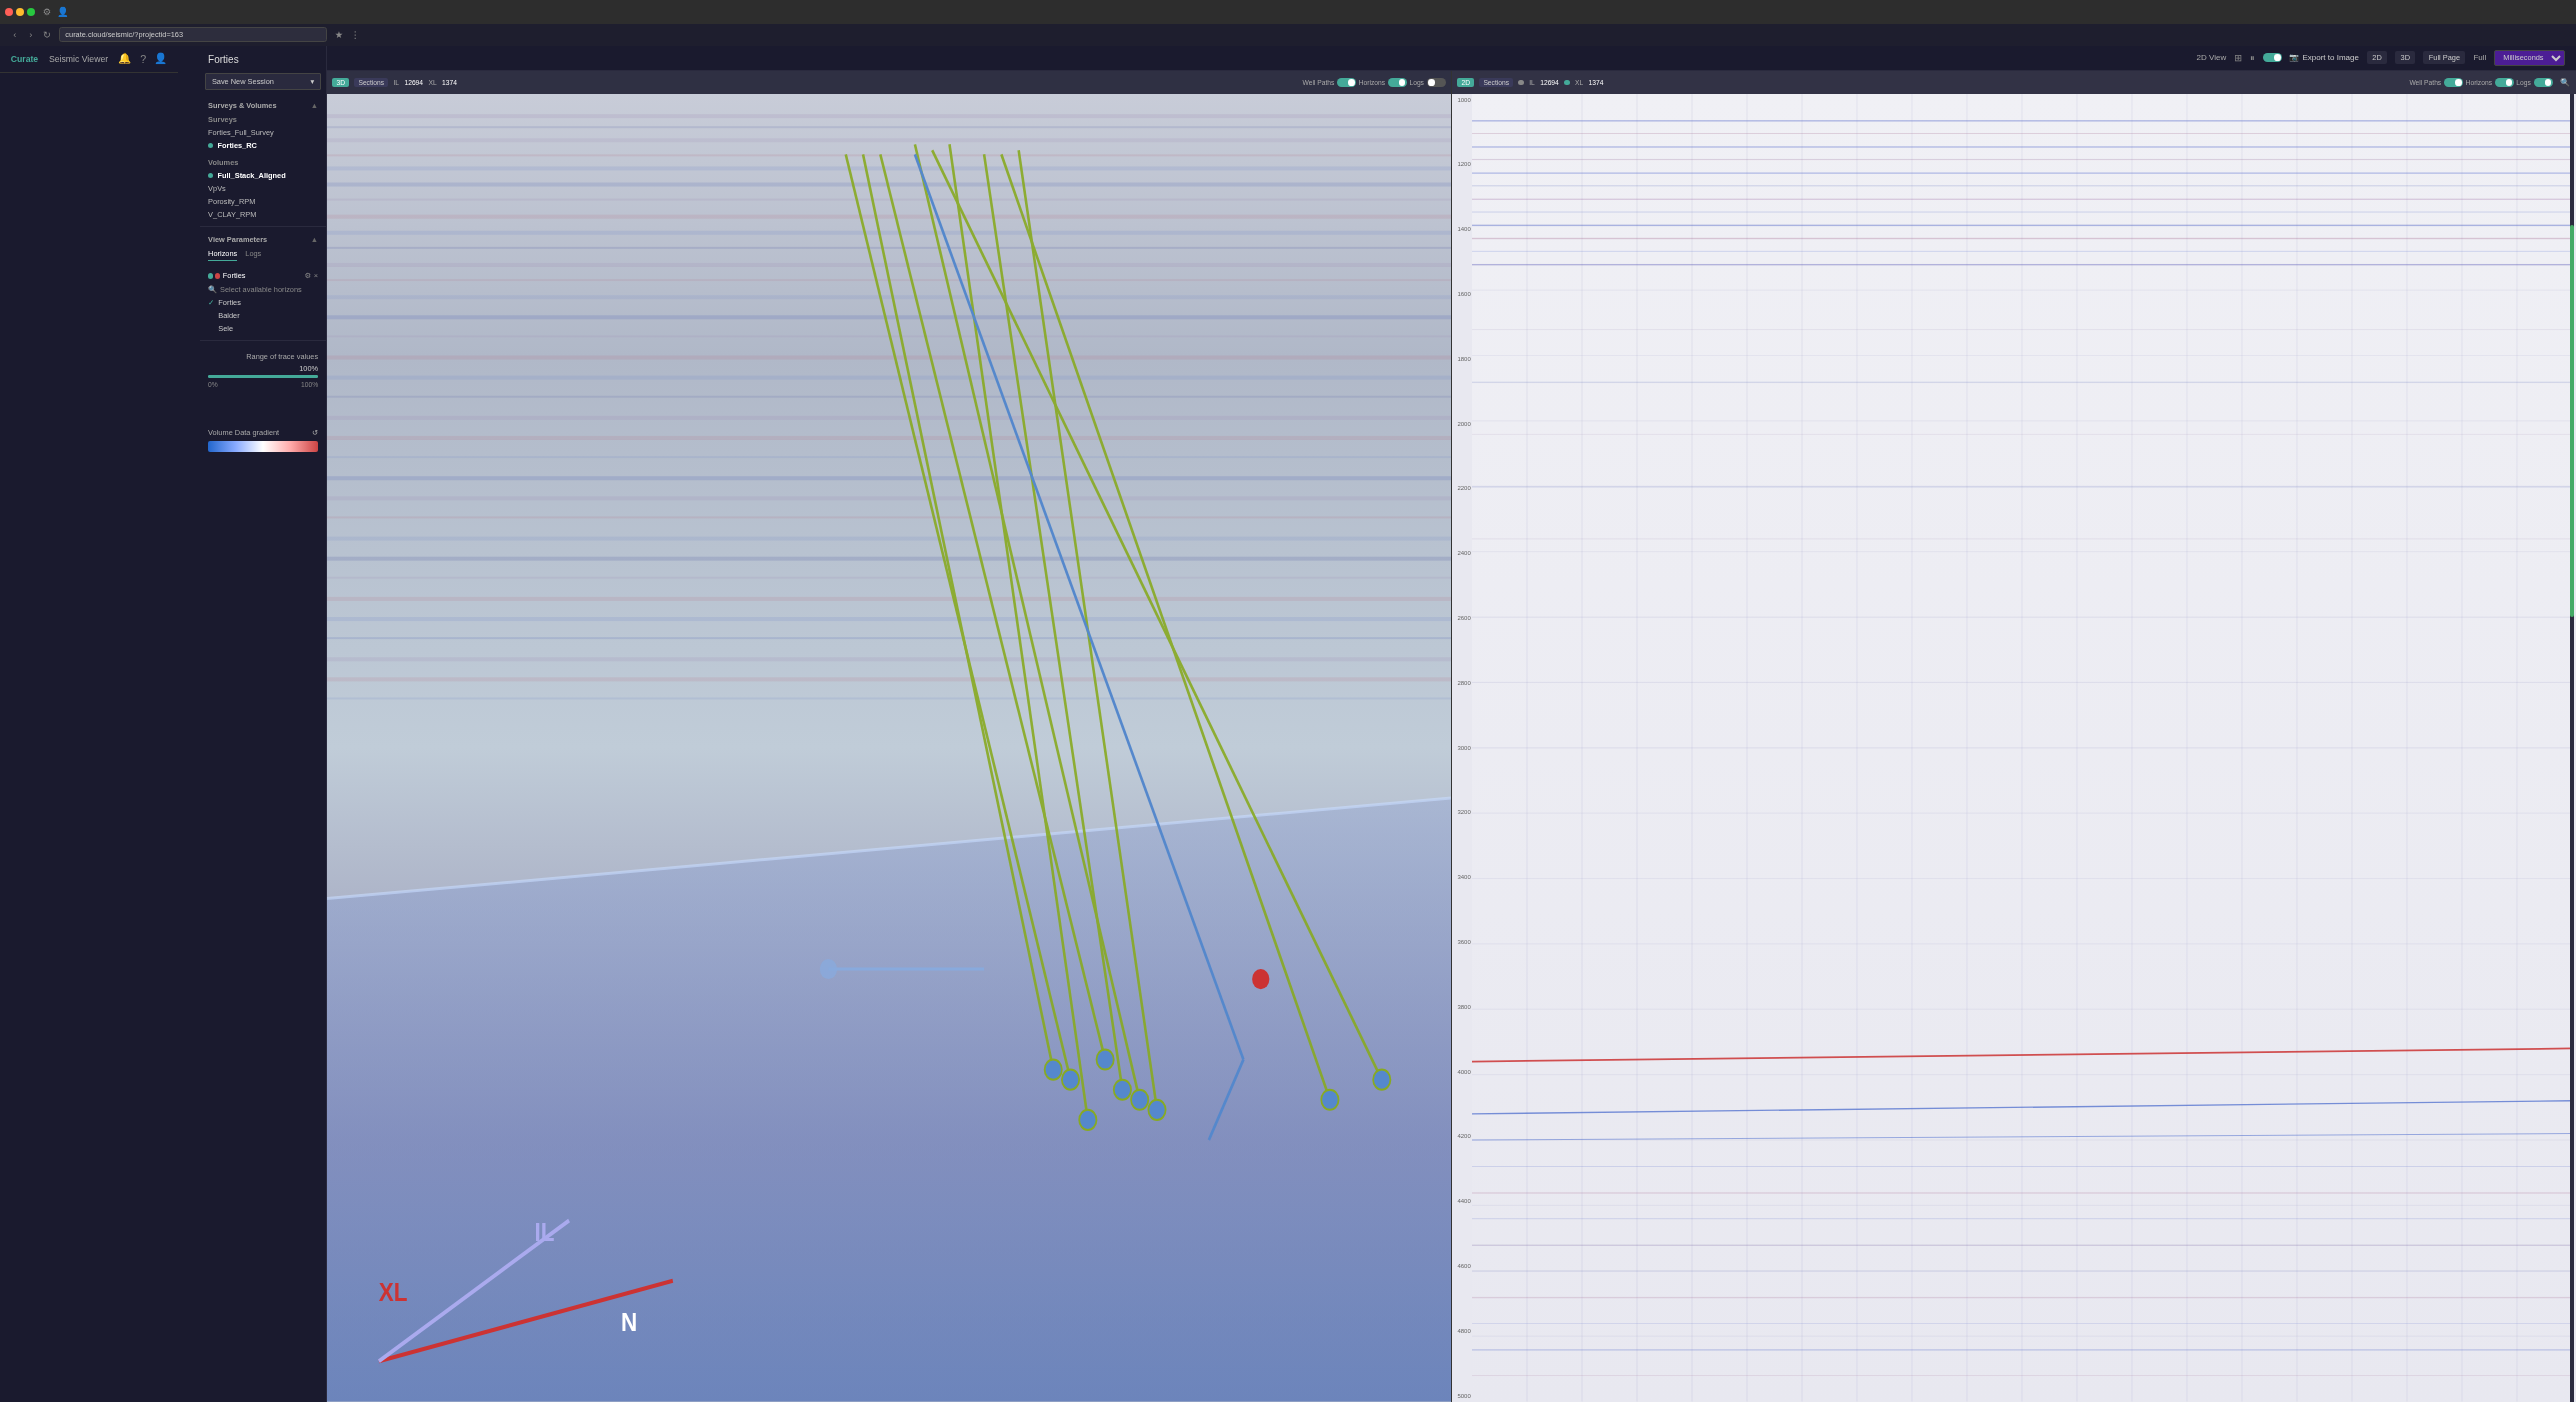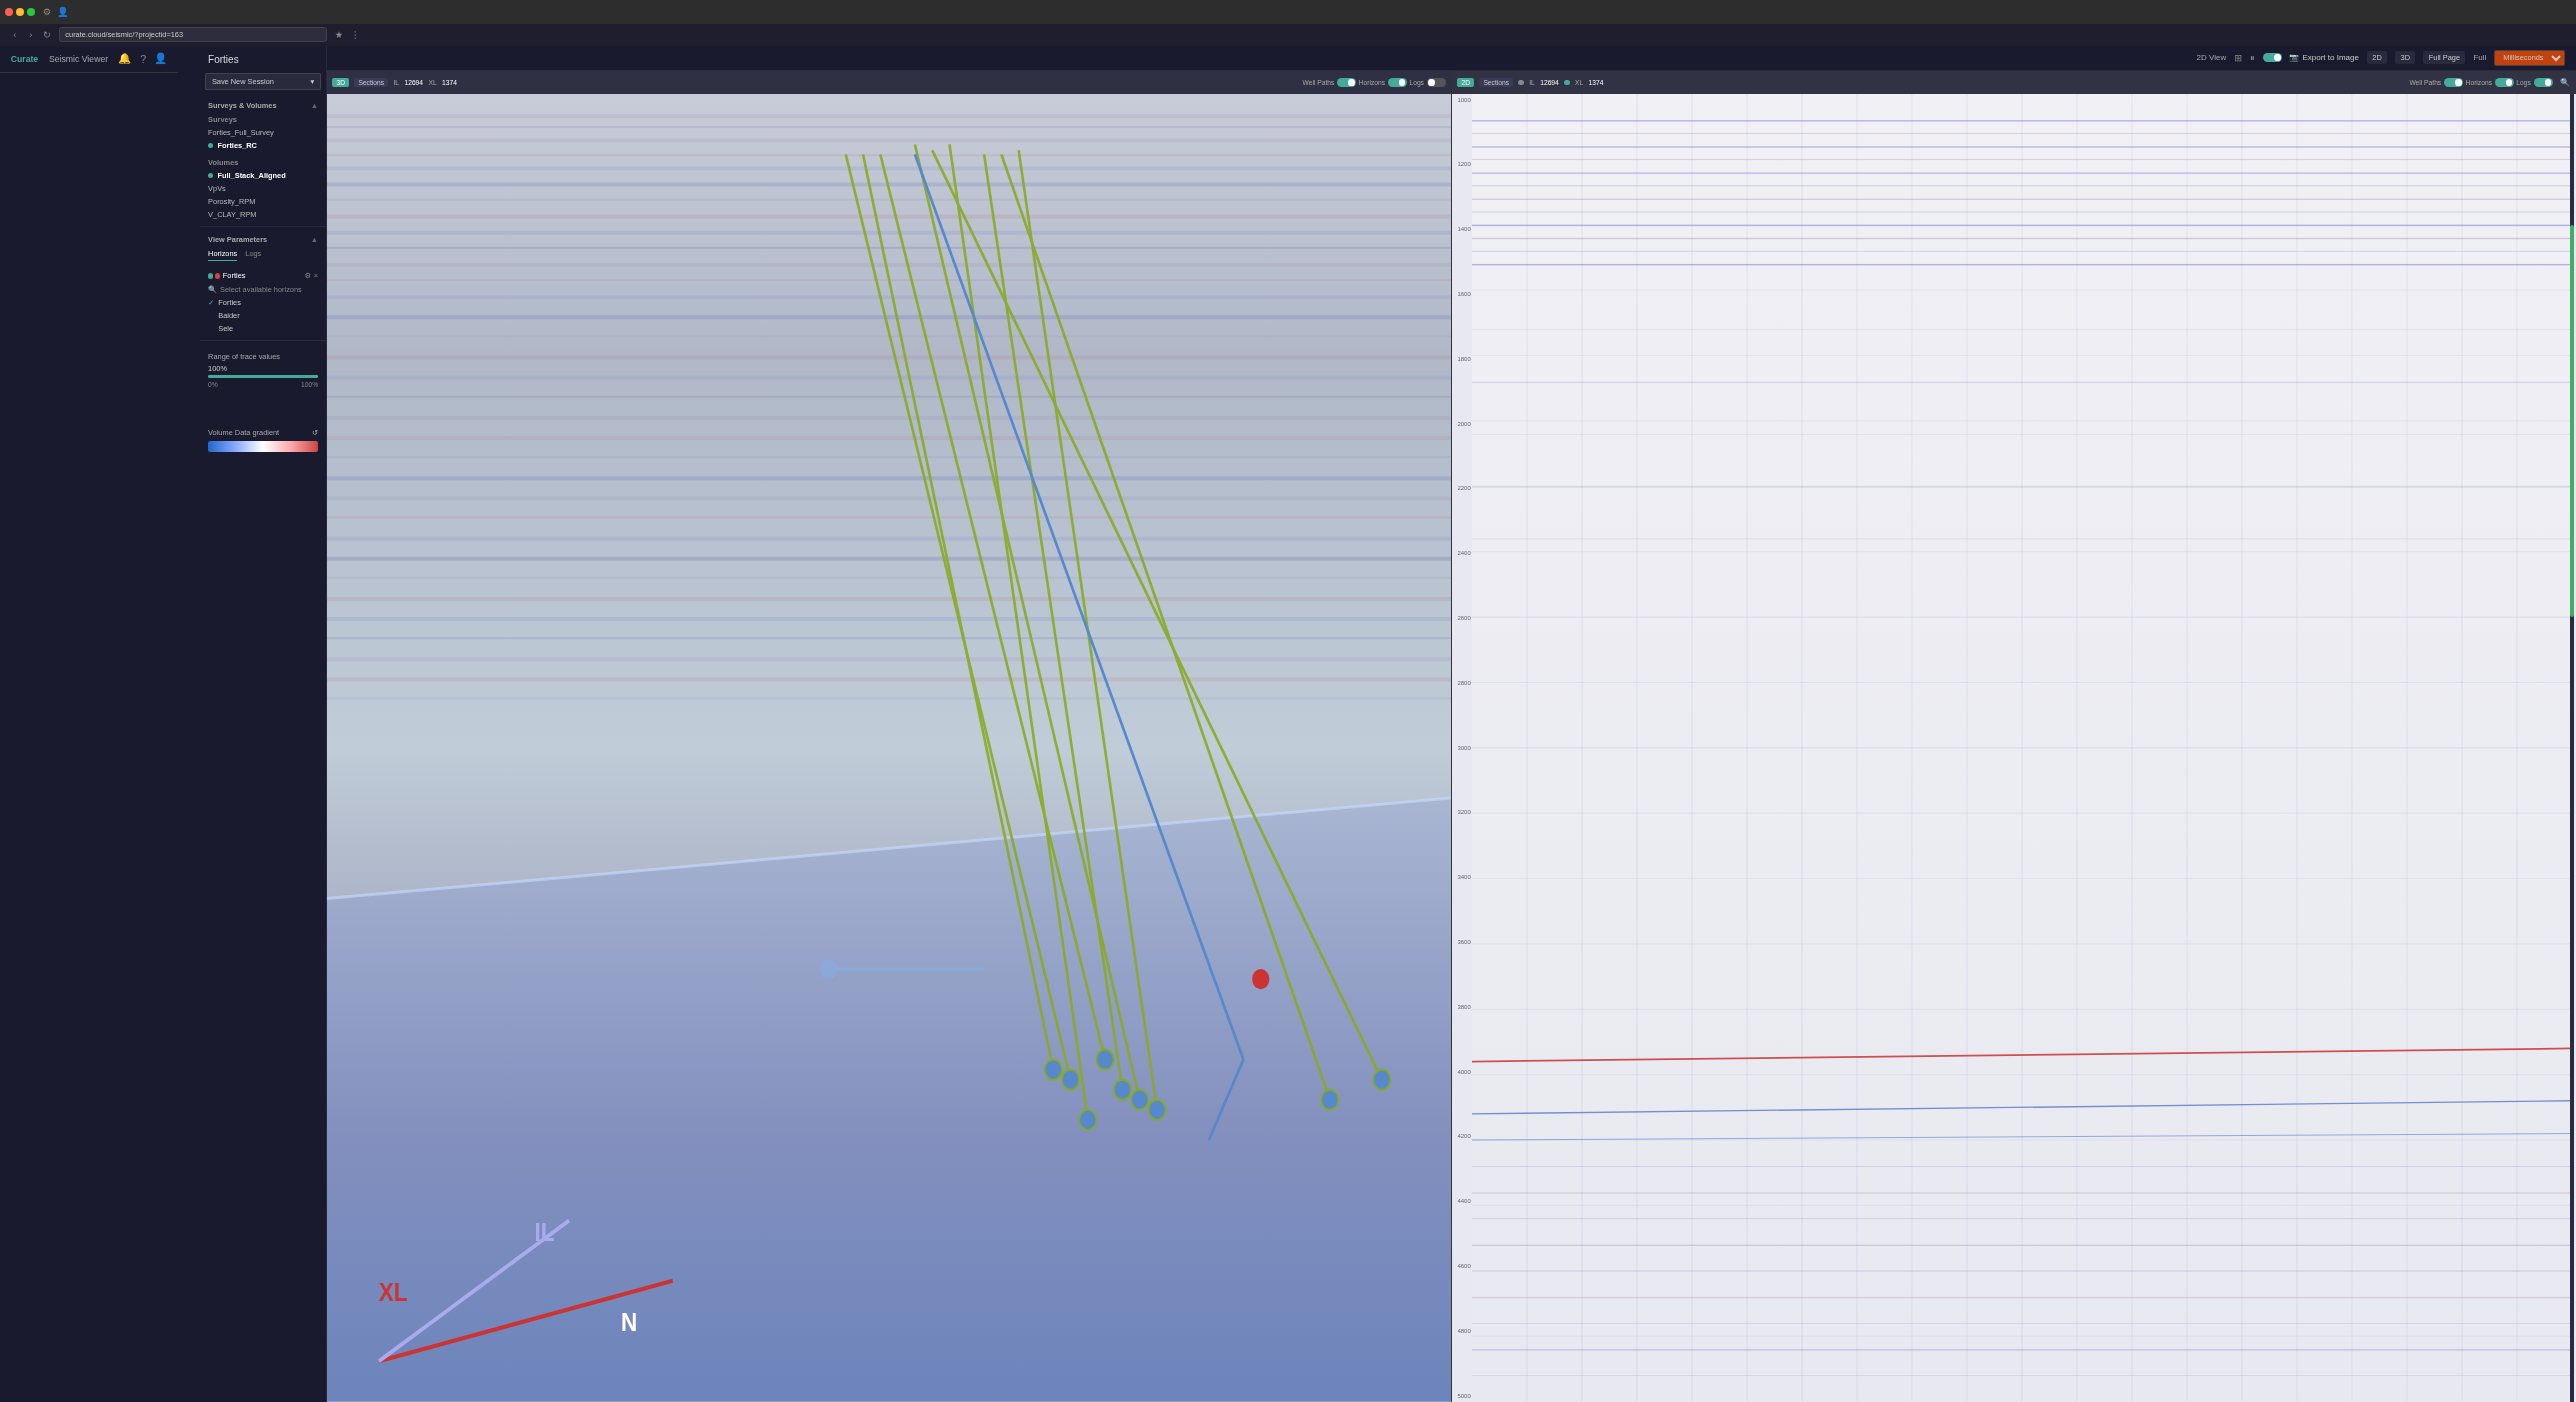--- a/index.html
+++ b/index.html
@@ -61,40 +61,40 @@
     .color-dots { display: flex; gap: 1.3px; }
     .color-dot { width: 5.4px; height: 5.4px; border-radius: 50%; }
     .horizon-label { font-size: 7.4px; color: #fff; flex: 1; }
     .horizon-icon { color: #888; font-size: 7.4px; cursor: pointer; }
     .horizon-close { color: #888; font-size: 7.4px; cursor: pointer; }
     .search-horizons { display: flex; align-items: center; gap: 2.7px; padding: 2px 8px; color: #888; font-size: 7.4px; cursor: pointer; }
     .horizon-list-item { padding: 2px 8px; font-size: 7.4px; cursor: pointer; display: flex; align-items: center; gap: 4px; }
     .horizon-list-item .check { color: #4a9; }
 
     
-    .range-section { padding: 5.4px 8px; }
+    .range-section { padding: 5.4px 8px; text-align: right; }
     .range-label { font-size: 7.4px; color: #aaa; margin-bottom: 2.7px; }
     .range-percent { font-size: 7.4px; color: #ccc; }
     .range-slider { width: 100%; height: 2.7px; background: #4a9; border-radius: 1.3px; margin: 2.7px 0; }
     .range-row { display: flex; justify-content: space-between; font-size: 6.7px; color: #888; }
 
     
     .gradient-section { padding: 5.4px 8px; }
     .gradient-label-row { display: flex; justify-content: space-between; align-items: center; font-size: 7.4px; color: #aaa; margin-bottom: 4px; margin-top: 30px; }
     .gradient-bar { height: 10.7px; border-radius: 2px; background: linear-gradient(to right, #2266cc, #88aaff, #fff, #ffaaaa, #cc4444); }
 
     
     .content-area { flex: 1; display: flex; flex-direction: column; overflow: hidden; }
 
     
     .view-bar { background: #1a1a2e; border-bottom: 0.7px solid #2a2a3e; height: 25.5px; display: flex; align-items: center; padding: 0 10.7px; gap: 8px; justify-content: flex-end; }
     .view-bar-label { color: #aaa; font-size: 8px; }
     .export-btn { background: transparent; border: none; color: #ccc; font-size: 8px; cursor: pointer; display: flex; align-items: center; gap: 2.7px; }
     .two-d-btn, .three-d-btn, .full-page-btn { background: #2a2a3e; border: none; color: #ccc; font-size: 7.4px; cursor: pointer; padding: 2px 5.4px; border-radius: 2px; }
-    .unit-dropdown { background: #c2410c; border: 0.7px solid #444; color: #ccc; font-size: 7.4px; padding: 1.3px 4px; border-radius: 2px; cursor: pointer; }
+    .unit-dropdown { background: #4c1d95; border: 0.7px solid #444; color: #ccc; font-size: 7.4px; padding: 1.3px 4px; border-radius: 2px; cursor: pointer; }
     .grid-btn { color: #888; font-size: 9.4px; cursor: pointer; }
     .toggle-switch { width: 19px; height: 9.4px; background: #4a9; border-radius: 4.7px; position: relative; cursor: pointer; }
     .toggle-switch::after { content: ''; position: absolute; width: 6.7px; height: 6.7px; background: white; border-radius: 50%; top: 1.3px; right: 1.3px; }
     .toggle-off { background: #555; }
     .toggle-off::after { right: auto; left: 1.3px; }
 
     
     .viewers-row { display: flex; flex: 1; overflow: hidden; }
 
     

